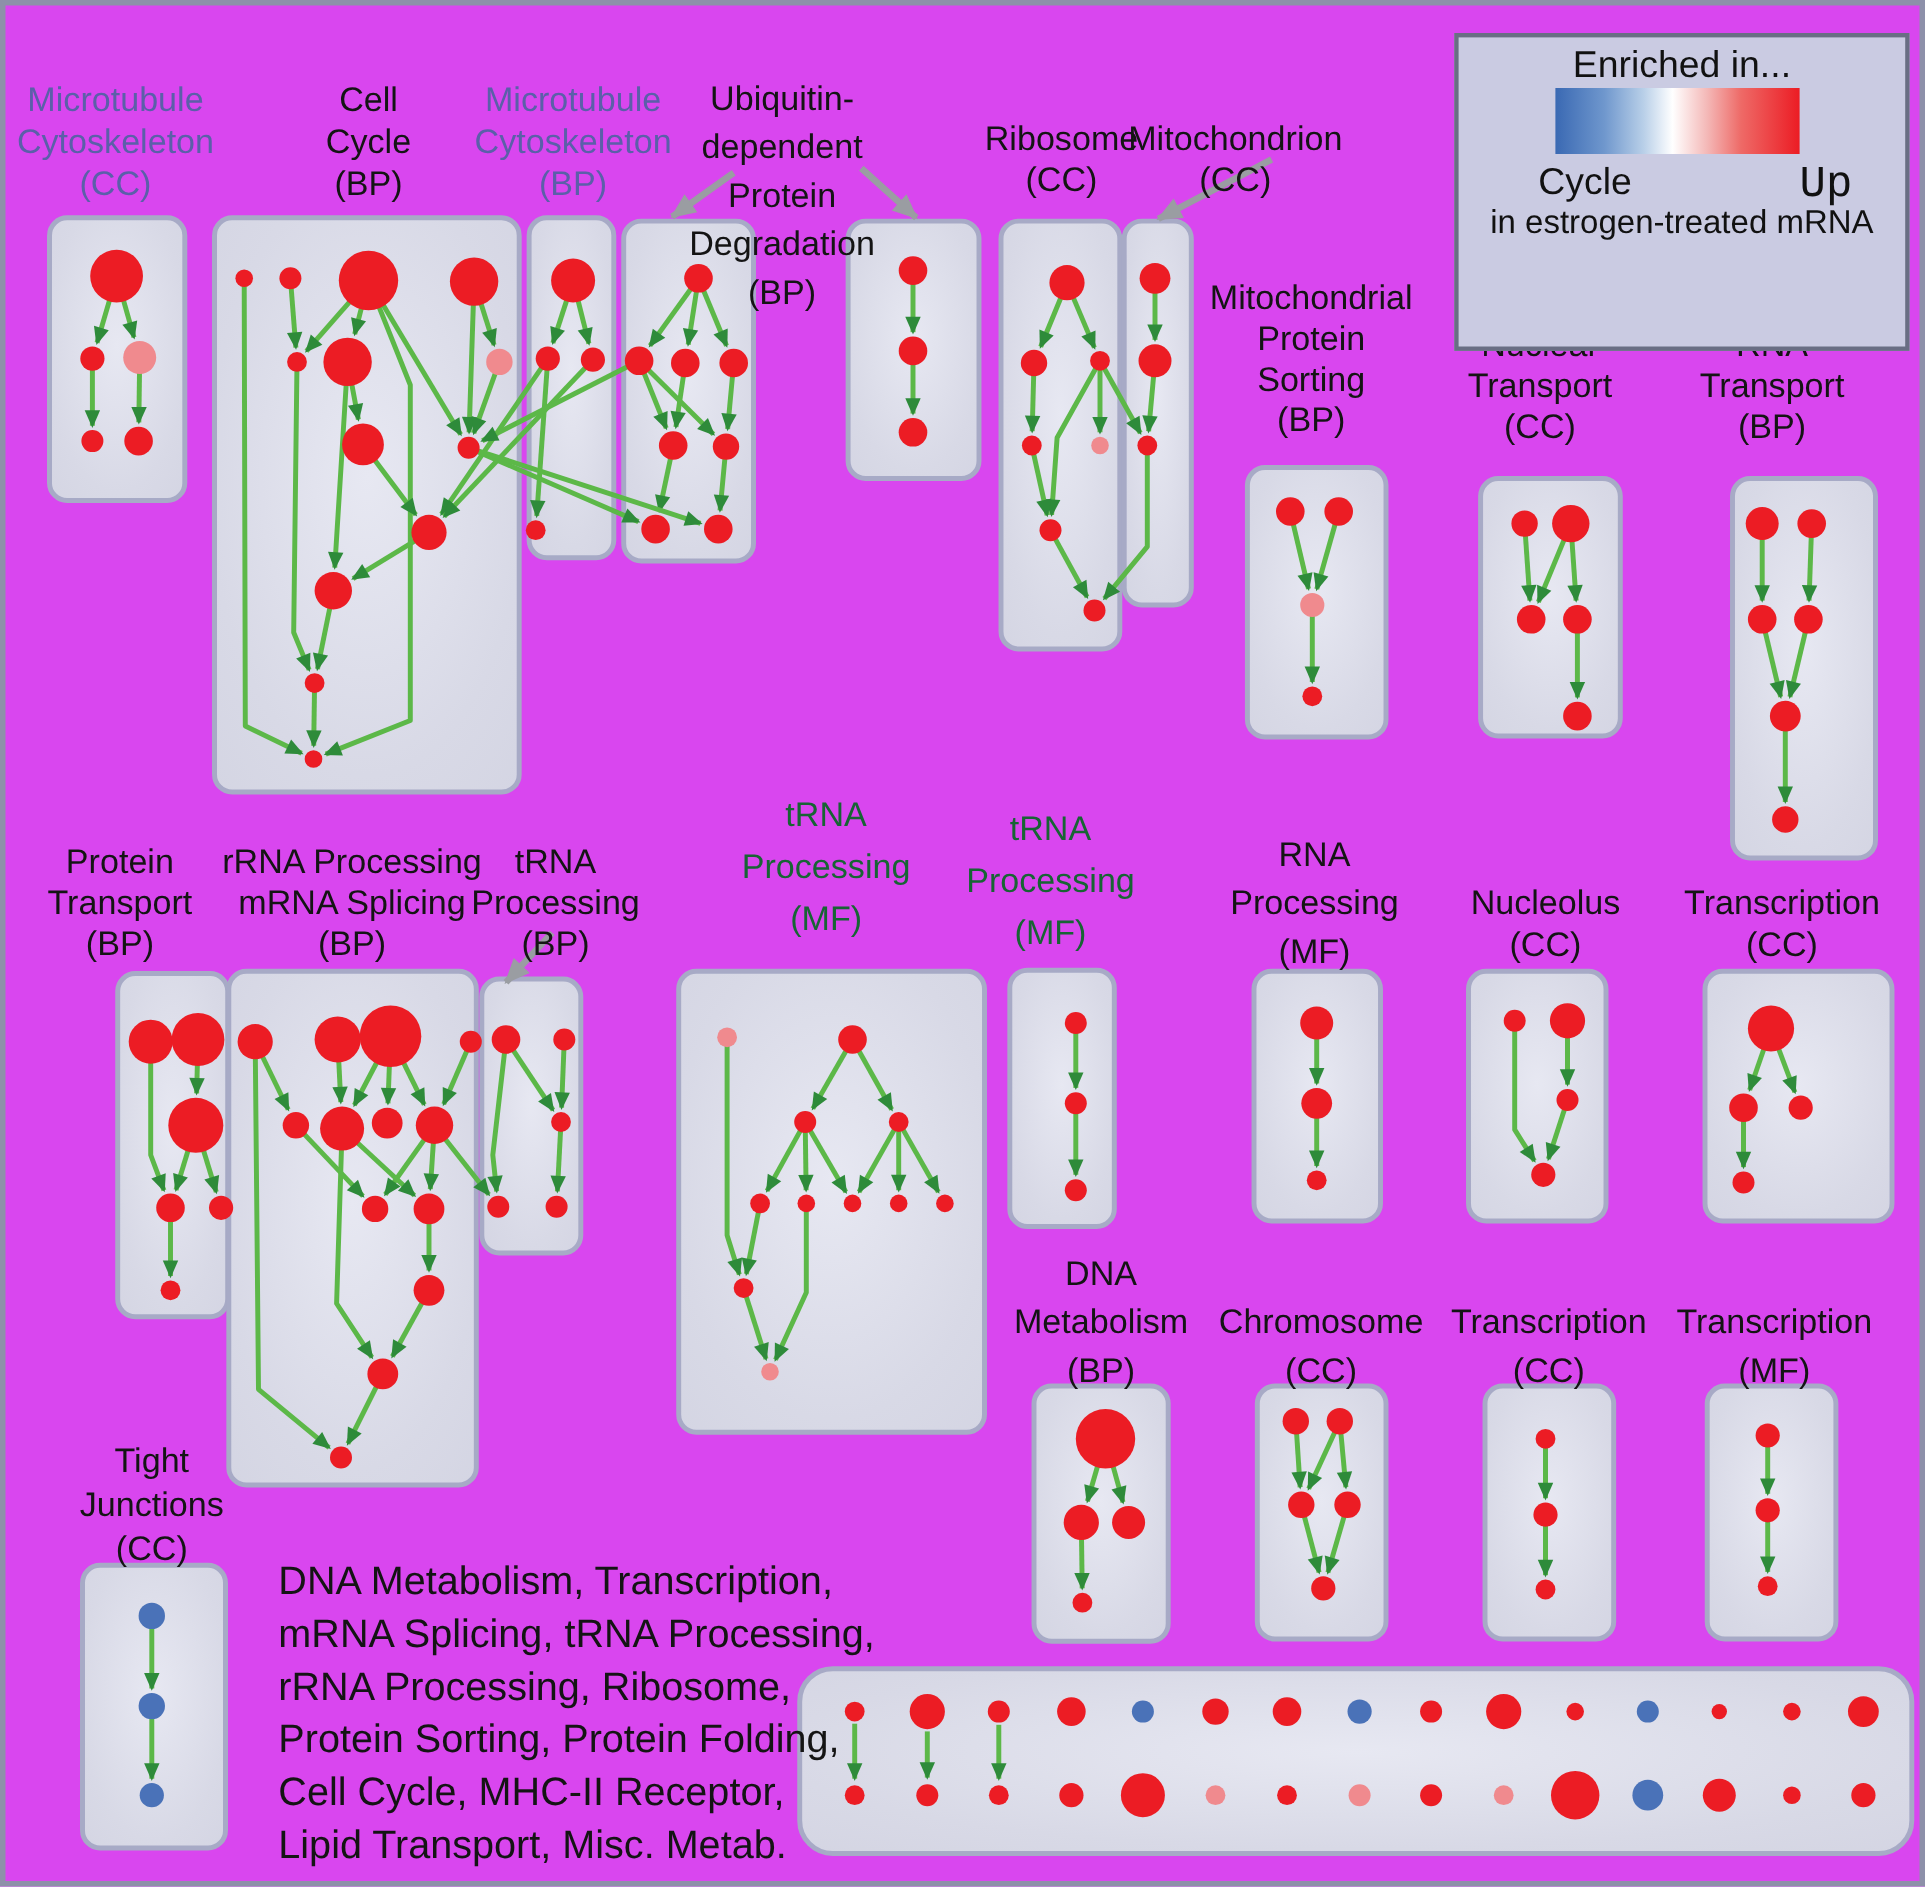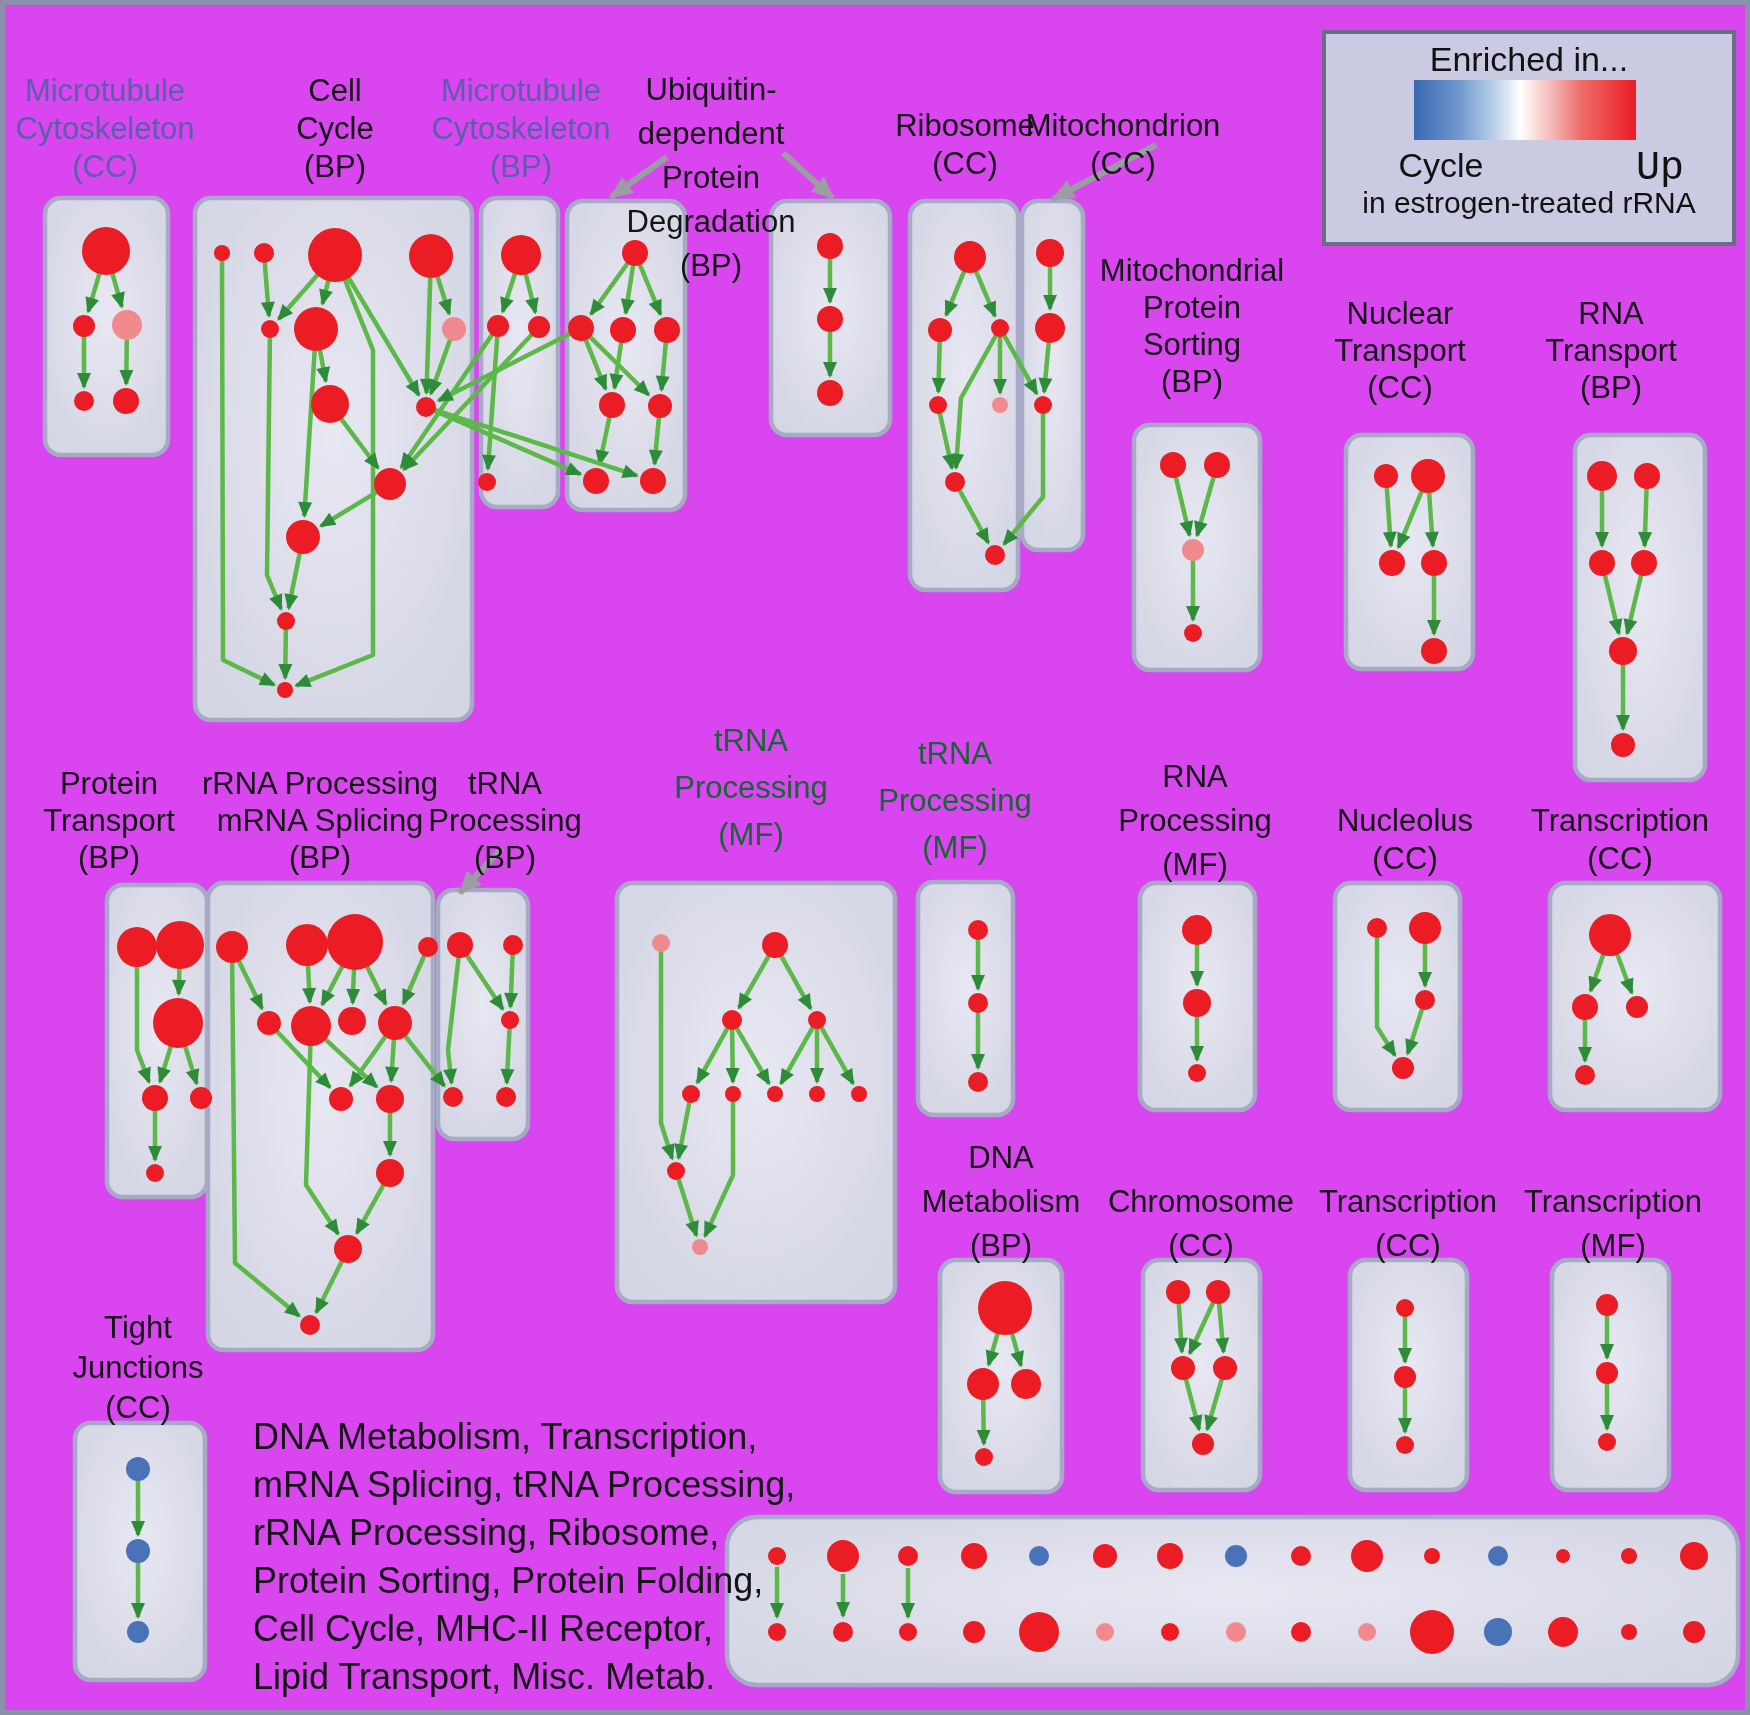--- a/index.html
+++ b/index.html
@@ -1,20 +1,20 @@
 <!DOCTYPE html>
 <html><head>
 <meta charset="utf-8">
 <style>
   html,body{margin:0;padding:0;background:#b9bbd4;}
   .page{position:relative;width:1750px;height:1715px;background:#d946ef;
         border:5px solid #8d90a9;box-sizing:border-box;overflow:hidden;
         font-family:"Liberation Sans",sans-serif;}
   #diagram{position:absolute;left:0;top:0;}
-  .legend{position:absolute;left:1317px;top:25px;width:414px;height:216px;
+  .legend{position:absolute;left:1317px;top:25px;width:414px;height:289px;
           border:4px solid #696e84;background:#cacbe2;box-sizing:border-box;color:#111;}
   .legend-title{position:absolute;top:6px;left:0;width:100%;text-align:center;
           font-size:34px;}
   .legend-bar{position:absolute;left:88px;top:46px;width:222px;height:60px;}
   .legend-down{position:absolute;left:60px;top:112px;width:110px;text-align:center;font-size:34px;}
   .legend-up{position:absolute;left:258px;top:112px;width:100px;text-align:right;font-size:40px;font-family:Liberation Mono, monospace;}
   .legend-line1{position:absolute;top:152px;left:0;width:100%;text-align:center;font-size:30px;}
   .legend-line2{position:absolute;top:188px;left:0;width:100%;text-align:center;font-size:30px;}
 </style>
 </head>
@@ -420,15 +420,15 @@
         <text x="248" y="1636" text-anchor="start" font-size="36" fill="#141414" font-family="&quot;Liberation Sans&quot;, sans-serif">Cell Cycle, MHC-II Receptor,</text>
         <text x="248" y="1684" text-anchor="start" font-size="36" fill="#141414" font-family="&quot;Liberation Sans&quot;, sans-serif">Lipid Transport, Misc. Metab.</text>
       </g>
     </svg>
 
   <div class="legend">
     <div class="legend-title">Enriched in...</div>
     <div class="legend-bar" style="background: linear-gradient(90deg, rgb(58, 105, 179) 0%, rgb(111, 151, 205) 20%, rgb(184, 207, 232) 36%, rgb(255, 255, 255) 48%, rgb(244, 185, 184) 62%, rgb(238, 106, 103) 76%, rgb(236, 28, 36) 100%);"></div>
     <div class="legend-down">Cycle</div>
     <div class="legend-up">Up</div>
-    <div class="legend-line1">in estrogen-treated rRNA</div>
+    <div class="legend-line1">in estrogen-treated mRNA</div>
   </div>
 </div>
 
 </body></html>

